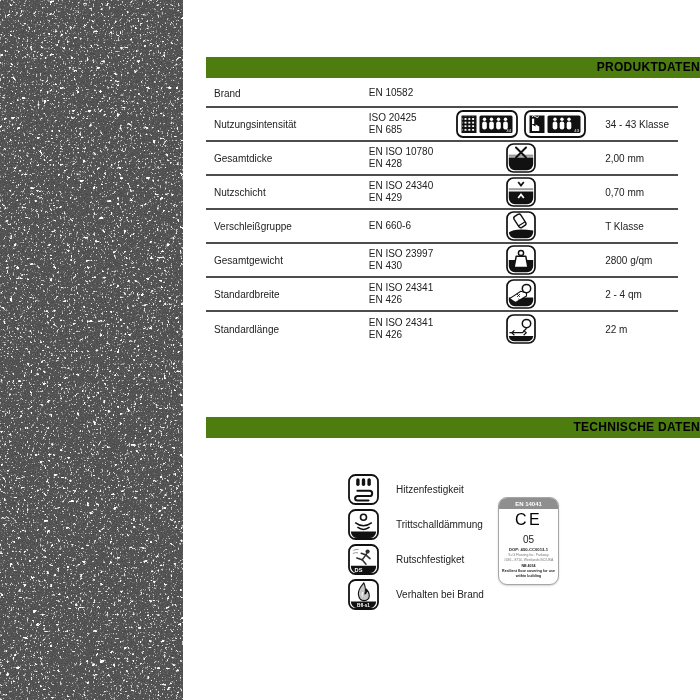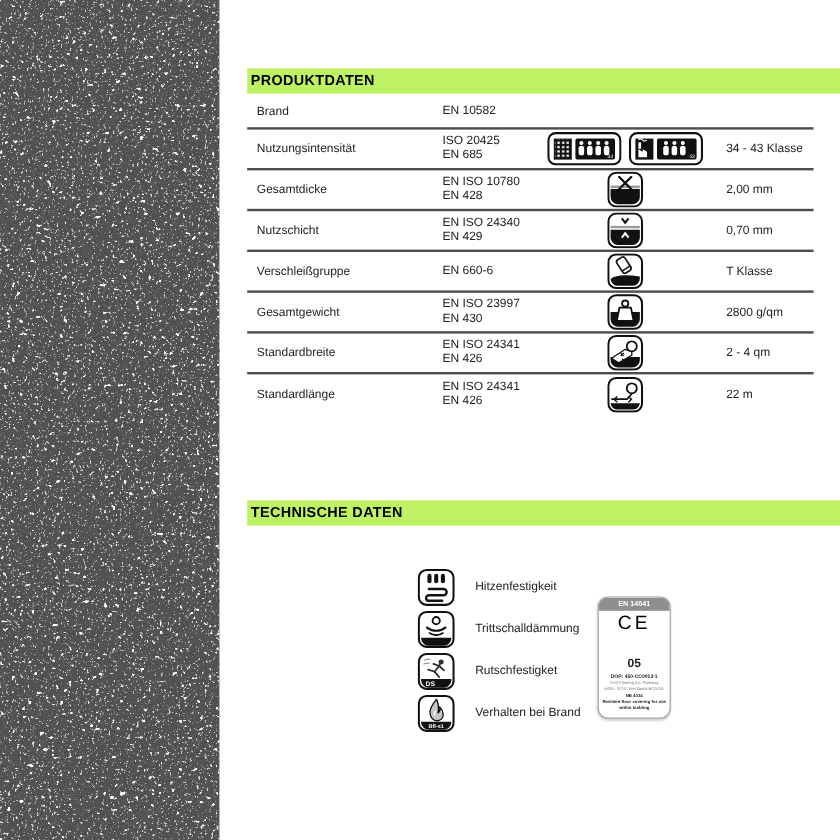--- a/index.html
+++ b/index.html
@@ -6,22 +6,22 @@
   body{
     width:700px;height:700px;position:relative;overflow:hidden;
     background:#ffffff;
     font-family:"Liberation Sans","DejaVu Sans",sans-serif;
     color:#222;
   }
   .texture{position:absolute;left:0;top:0;display:block;}
   .content{position:absolute;left:206px;top:0;width:494px;height:700px;}
   .bar{
     position:absolute;left:0;width:100%;height:21px;box-sizing:border-box;
-    background:#bef264;color:#000;font-size:12px;font-weight:bold;
-    line-height:21px;padding-left:3px;letter-spacing:.3px;
+    background:#4d7c0f;color:#000;font-size:12px;font-weight:bold;
+    line-height:21px;padding-left:14px;letter-spacing:.3px;text-align:right;
   }
   #bar-produkt{top:57px;}
   #bar-technisch{top:417px;}
   .table{position:absolute;top:80px;left:0;width:472px;}
   .row{display:flex;align-items:center;height:34px;border-bottom:2px solid #4d4d4d;box-sizing:border-box;}
   .row.first{height:28px;}
   .row.last{border-bottom:none;}
   .c-label{width:134px;padding-left:8px;box-sizing:border-box;font-size:10px;}
   .c-norms{width:92px;font-size:10px;line-height:1.25;margin-left:40px;}
   .c-icons{width:150px;display:flex;justify-content:center;align-items:center;gap:6px;}
@@ -29,21 +29,21 @@
   .tech-item{position:absolute;left:94px;height:31px;display:flex;align-items:center;padding-left:48px;}
   #tech-0{top:474px;} #tech-1{top:509px;} #tech-2{top:544px;} #tech-3{top:579px;}
   .tech-label{margin-left:17px;font-size:10px;}
   .ce{
     position:absolute;left:292px;top:497px;width:59px;background:#fff;
     border:1px solid #a6a6a6;border-radius:9px;text-align:center;overflow:hidden;
     box-shadow:0 1px 2px rgba(0,0,0,.18);
   }
   .ce-head{background:#8f8f8f;color:#fff;font-size:6px;font-weight:bold;padding:3px 0 2px;}
   .ce-symbol{font-size:16px;letter-spacing:2.5px;margin-top:2px;color:#000;}
-  .ce-year{font-size:10px;font-weight:bold;margin-top:19px;}
+  .ce-year{font-size:10px;font-weight:normal;margin-top:5px;}
   .ce-dop{font-size:4.2px;font-weight:bold;margin-top:2px;}
   .ce-addr{font-size:3.4px;color:#777;line-height:1.35;margin-top:1px;}
   .ce-nb{font-size:3.6px;font-weight:bold;margin-top:2px;}
   .ce-desc{font-size:3.6px;font-weight:bold;line-height:1.3;margin:1px 3px 5px;}
   svg text{font-family:"Liberation Sans","DejaVu Sans",sans-serif;}
 </style>
 </head>
 <body>
 
 <svg class="texture" width="183" height="700" viewBox="0 0 183 700" xmlns="http://www.w3.org/2000/svg">

